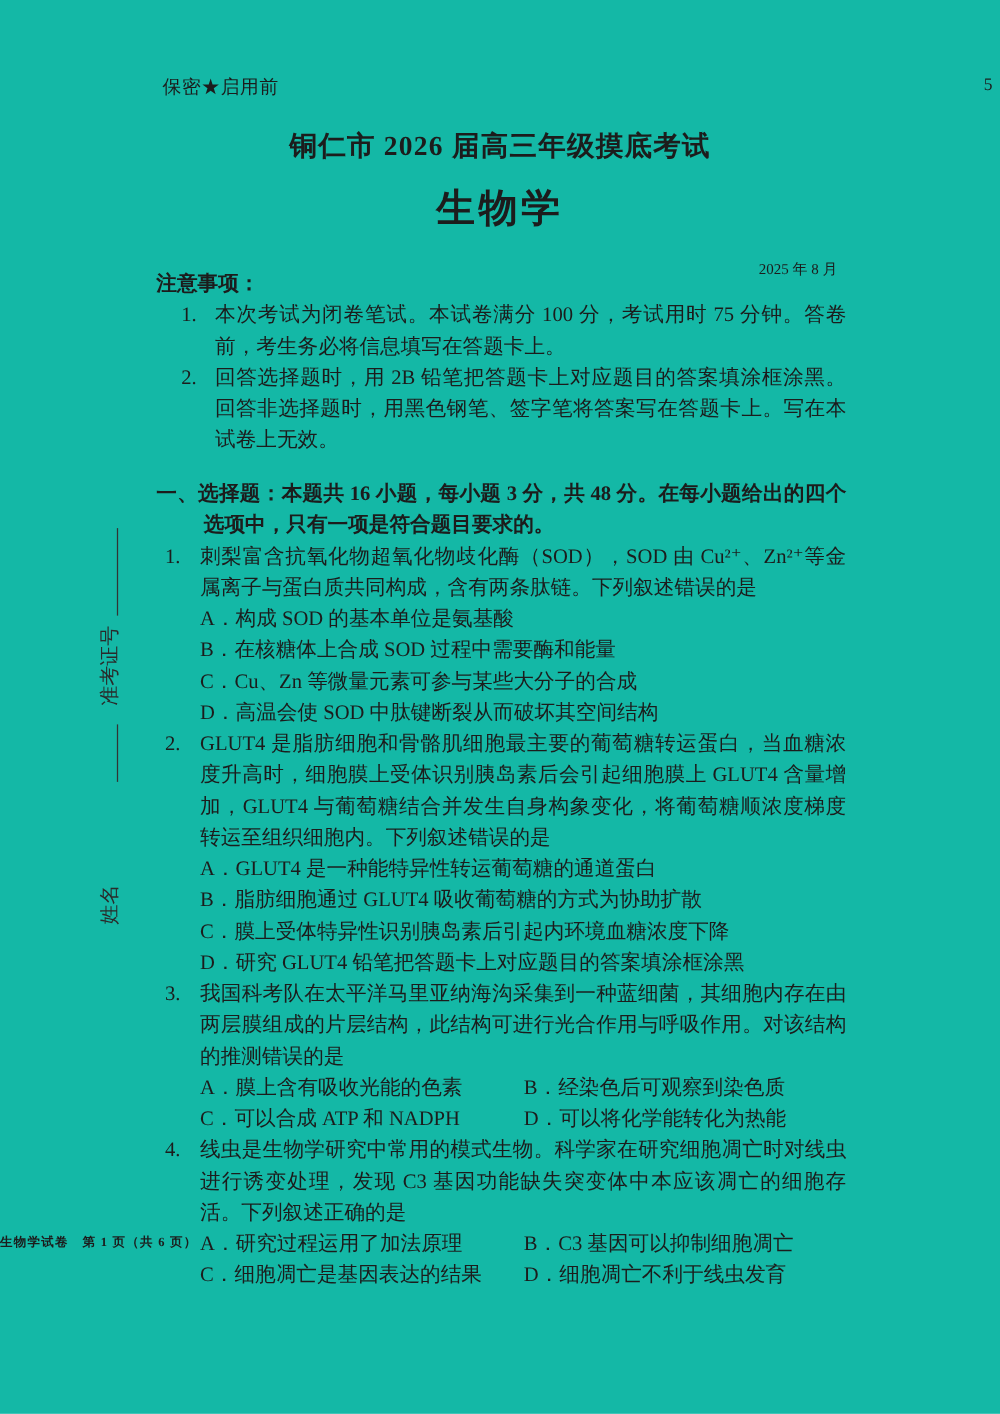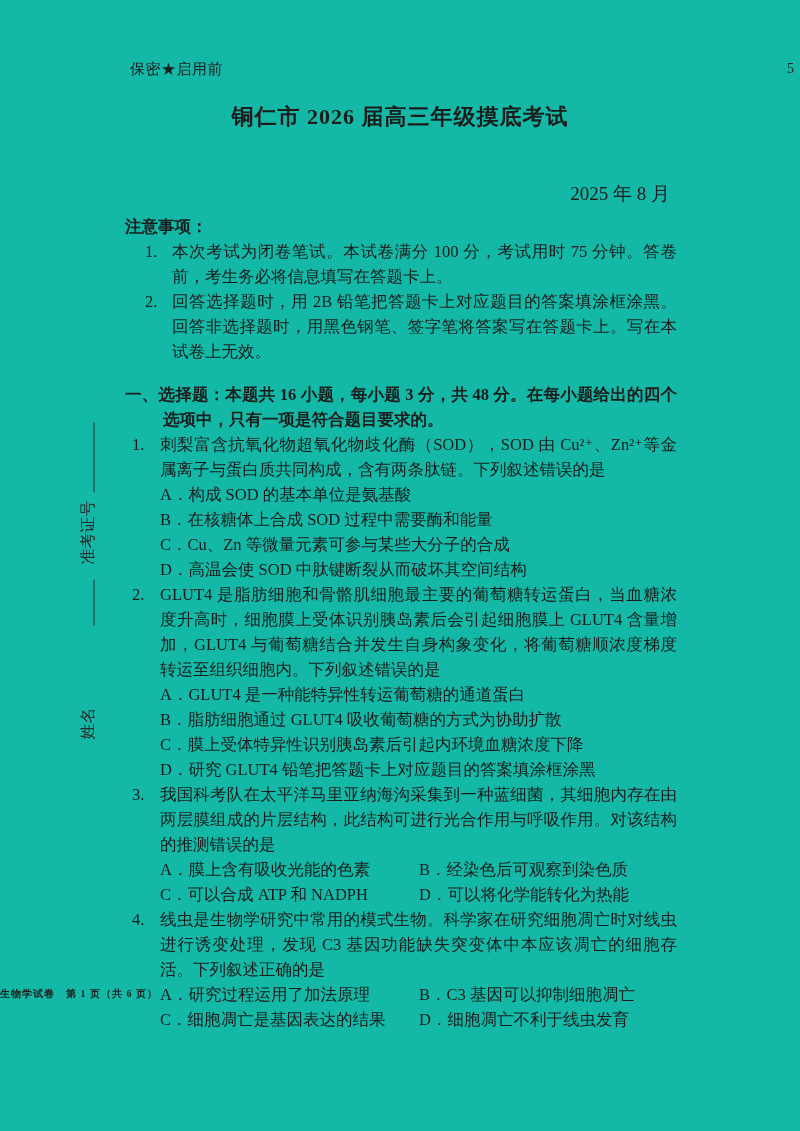--- a/index.html
+++ b/index.html
@@ -30,22 +30,22 @@
     position: absolute; left: 0; top: 102px; width: 100%;
     text-align: center; font-size: 22px; font-weight: bold;
     letter-spacing: 1px; margin: 0;
   }
   .subject-title {
     position: absolute; left: 0; top: 146px; width: 100%;
     text-align: center; font-size: 31px; font-weight: bold;
     letter-spacing: 3px; margin: 0;
   }
   .exam-date {
-    position: absolute; right: 130px; top: 181px;
-    font-size: 19px;
+    position: absolute; right: 130px; top: 207px;
+    font-size: 12px;
   }
 
   
   .seal-area {
     position: absolute;
     left: -75px; top: 565px;
     width: 325px; height: 24px;
     transform: rotate(-90deg);
     transform-origin: center center;
     display: flex; align-items: center;
@@ -92,20 +92,21 @@
   }
 </style>
 </head>
 <body>
 
 <div class="page">
 
   <div class="confidential">保密★启用前</div>
   <div class="corner-num">5</div>
   <h1 class="exam-title">铜仁市 2026 届高三年级摸底考试</h1>
+  <h2 class="subject-title">生物学</h2>
   <div class="exam-date">2025 年 8 月</div>
 
   <div class="seal-area">
     <span class="seal-label name-label">姓名</span>
     <span class="seal-blank name-line"></span>
     <span class="seal-label id-label">准考证号</span>
     <span class="seal-blank id-line"></span>
   </div>
 
   <div class="content">

